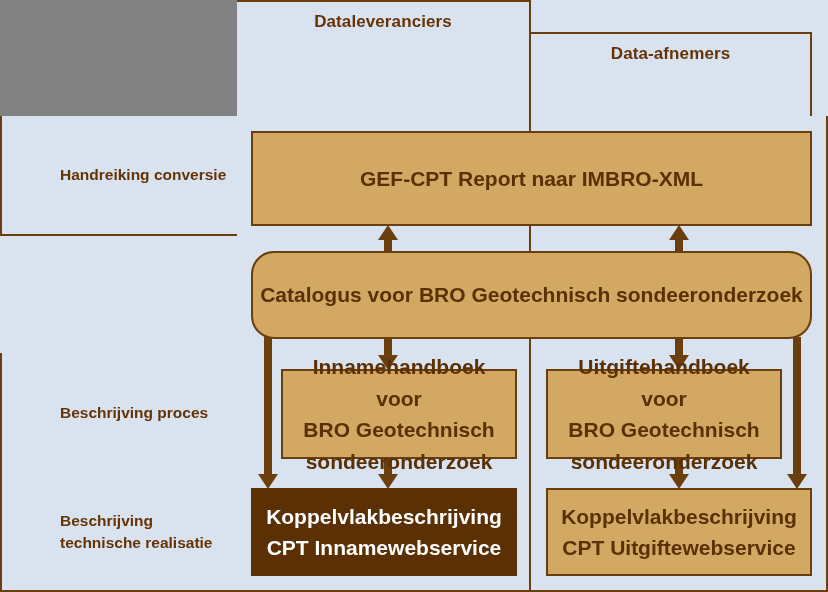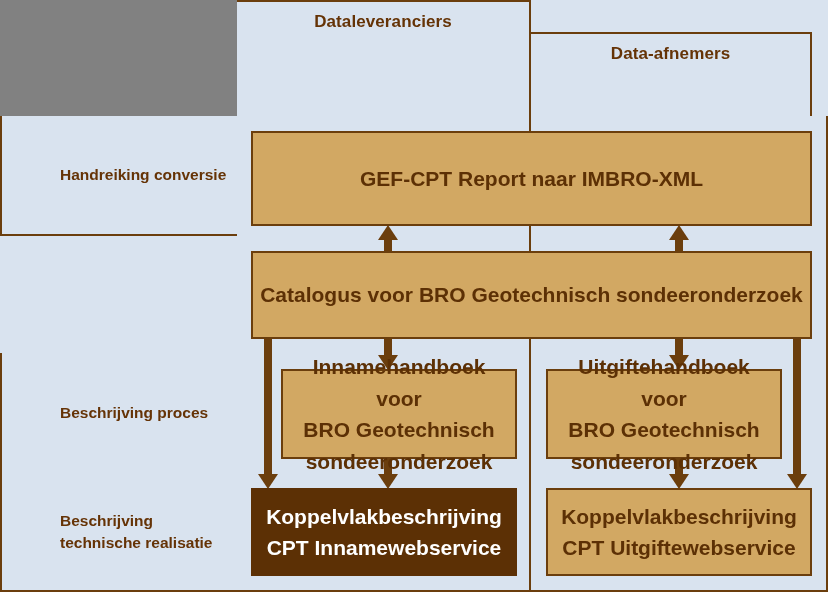--- a/index.html
+++ b/index.html
@@ -204,21 +204,21 @@
   </div>
   <div class="arrow down" style="left:669px; top:457px; width:20px; height:32px;">
     <div class="shaft"></div>
     <div class="head"></div>
   </div>
 
   <div class="node" style="left:251px; top:131px; width:561px; height:95px;">
     <span class="txt">GEF-CPT Report naar IMBRO-XML</span>
   </div>
 
-  <div class="node" style="left:251px; top:251px; width:561px; height:88px;">
+  <div class="node" style="left:251px; top:251px; width:561px; height:88px;border-radius:23px;">
     <span class="txt">Catalogus voor BRO Geotechnisch sondeeronderzoek</span>
   </div>
 
   <div class="node" style="left:281px; top:369px; width:236px; height:90px;">
     <span class="txt">Innamehandboek voor
 BRO Geotechnisch
 sondeeronderzoek</span>
   </div>
 
   <div class="node" style="left:546px; top:369px; width:236px; height:90px;">

